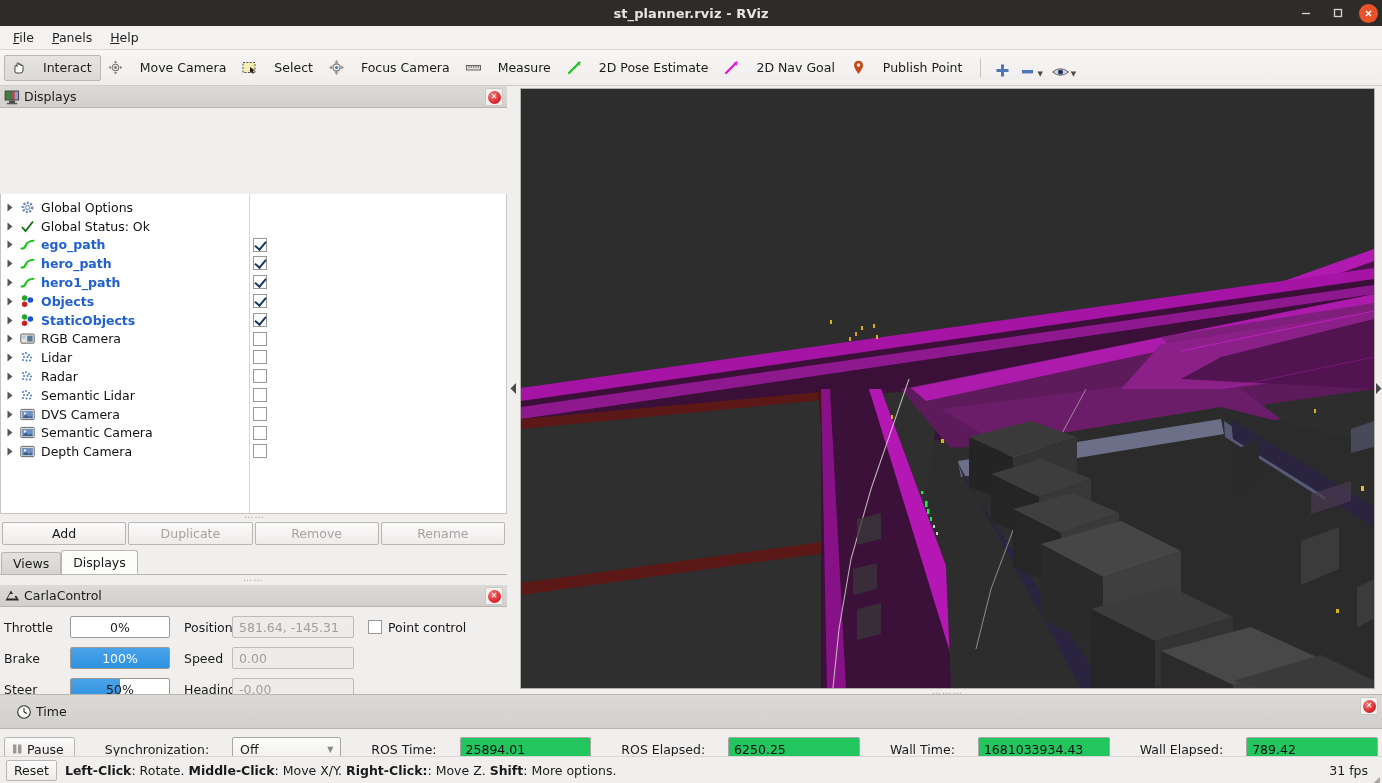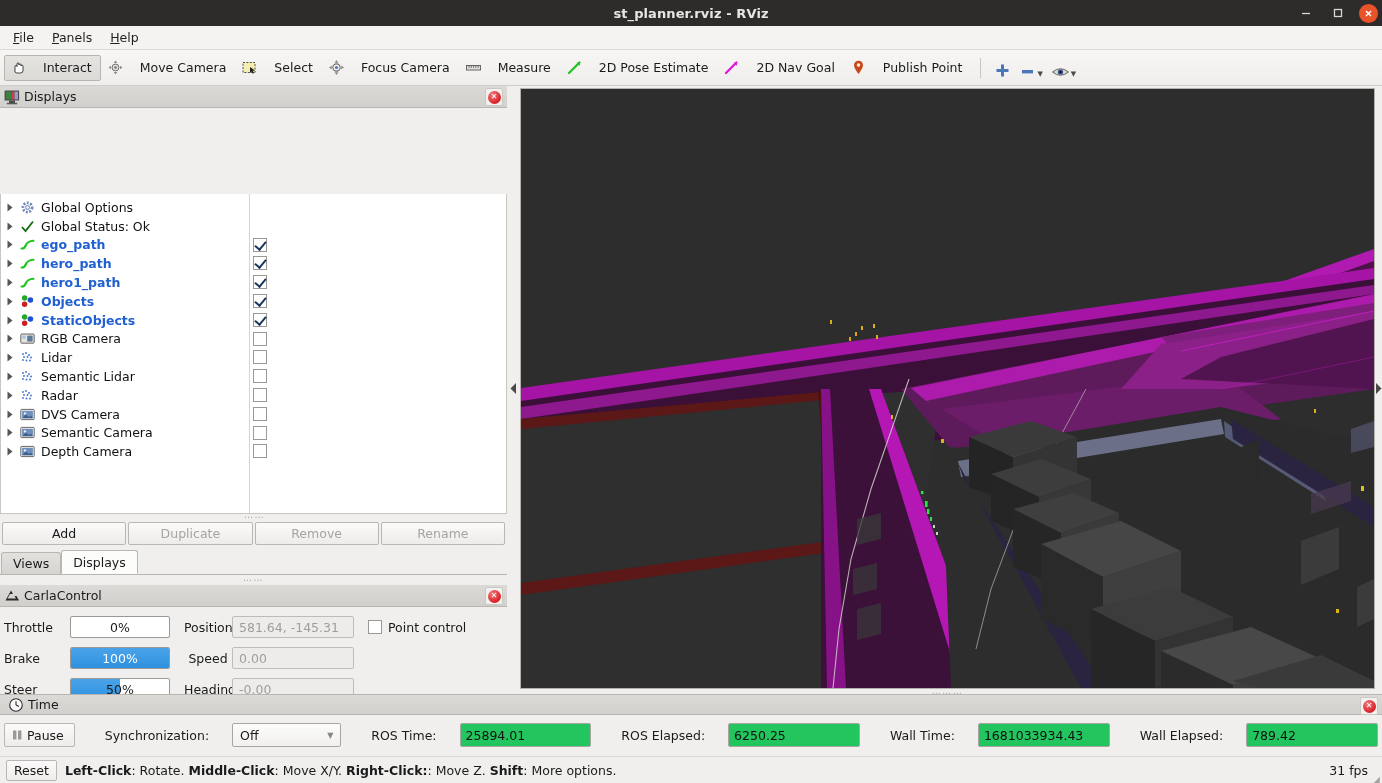--- a/index.html
+++ b/index.html
@@ -189,21 +189,21 @@
   .slider-fill {
     position: absolute; left: 0; top: 0; height: 100%;
     background: linear-gradient(#4aa3e8, #2e92e0);
   }
   .slider-txt {
     position: absolute; left: 0; top: 0; width: 100%; height: 100%;
     display: flex; align-items: center; justify-content: center;
     font-size: 12.5px; color: #1a1a1a; z-index: 2;
   }
   .slider-txt.onfill { color: #ffffff; }
-  .clabel.w2 { width: 62px; flex: 0 0 62px; padding-left: 14px; text-align: center; }
+  .clabel.w2 { width: 62px; flex: 0 0 62px; padding-left: 14px; }
   .ro-field {
     width: 122px; flex: 0 0 122px; height: 22px;
     background: #eeecea; border: 1px solid #bfbcb8; border-radius: 2px;
     display: flex; align-items: center; padding-left: 6px;
     font-size: 12.5px; color: #a09d9a;
   }
   .chk-wrap { display: flex; align-items: center; gap: 6px; padding-left: 14px; }
   .chkbox { width: 14px; height: 14px; background: #fff; border: 1px solid #9b9895; }
   .combo {
     height: 22px; background: linear-gradient(#fbfafa, #eeecea);
@@ -237,23 +237,23 @@
     display: flex; align-items: center; justify-content: center;
     color: #a8a5a1; font-size: 9px; letter-spacing: 1.5px; line-height: 6px;
   }
 
   
   .timepanel {
     position: absolute; left: 0; top: 694px; width: 1382px; height: 62px;
     background: #f0efee;
   }
   .time-title {
-    height: 21px; background: linear-gradient(#dcdad7, #d2d0cc);
+    height: 35px; background: linear-gradient(#dcdad7, #d2d0cc);
     border-top: 1px solid #b9b6b1; border-bottom: 1px solid #b9b6b1;
-    display: flex; align-items: center; padding-left: 8px; position: relative;
+    display: flex; align-items: center; padding-left: 16px; position: relative;
   }
   .time-row {
     height: 40px; display: flex; align-items: center; padding: 0 4px; gap: 16px;
   }
   .pause-btn {
     height: 24px; padding: 0 10px 0 7px; display: flex; align-items: center; gap: 4px;
     background: linear-gradient(#fbfafa, #eeecea);
     border: 1px solid #bab7b3; border-radius: 2px;
     font-size: 12.5px; color: #1a1a1a;
   }
@@ -591,21 +591,21 @@
                 <circle cx="6" cy="3" r="0.9" fill="#3a6fd0"></circle>
                 <circle cx="9" cy="5" r="0.9" fill="#3a6fd0"></circle>
                 <circle cx="4" cy="7" r="0.9" fill="#3a6fd0"></circle>
                 <circle cx="7.5" cy="7" r="0.9" fill="#3a6fd0"></circle>
                 <circle cx="11" cy="7.5" r="0.9" fill="#3a6fd0"></circle>
                 <circle cx="3" cy="10" r="0.9" fill="#3a6fd0"></circle>
                 <circle cx="6.5" cy="10.5" r="0.9" fill="#3a6fd0"></circle>
                 <circle cx="10" cy="10.5" r="0.9" fill="#3a6fd0"></circle>
               </svg>
             </span>
-            <span class="tw-label">Semantic Lidar</span>
+            <span class="tw-label">Radar</span>
             <span class="tw-check"></span>
           </div>
           <div class="tree-row">
             <span class="tw-arrow">
               <svg width="8" height="9" viewBox="0 0 8 9">
                 <path d="M1.5 0.5 L1.5 8.5 L6.5 4.5 Z" fill="#555"></path>
               </svg>
             </span>
             <span class="tw-icon">
               <svg width="15" height="15" viewBox="0 0 15 15">
@@ -613,21 +613,21 @@
                 <circle cx="6" cy="3" r="0.9" fill="#3a6fd0"></circle>
                 <circle cx="9" cy="5" r="0.9" fill="#3a6fd0"></circle>
                 <circle cx="4" cy="7" r="0.9" fill="#3a6fd0"></circle>
                 <circle cx="7.5" cy="7" r="0.9" fill="#3a6fd0"></circle>
                 <circle cx="11" cy="7.5" r="0.9" fill="#3a6fd0"></circle>
                 <circle cx="3" cy="10" r="0.9" fill="#3a6fd0"></circle>
                 <circle cx="6.5" cy="10.5" r="0.9" fill="#3a6fd0"></circle>
                 <circle cx="10" cy="10.5" r="0.9" fill="#3a6fd0"></circle>
               </svg>
             </span>
-            <span class="tw-label">Radar</span>
+            <span class="tw-label">Semantic Lidar</span>
             <span class="tw-check"></span>
           </div>
           <div class="tree-row">
             <span class="tw-arrow">
               <svg width="8" height="9" viewBox="0 0 8 9">
                 <path d="M1.5 0.5 L1.5 8.5 L6.5 4.5 Z" fill="#555"></path>
               </svg>
             </span>
             <span class="tw-icon">
               <svg width="15" height="15" viewBox="0 0 15 15">

